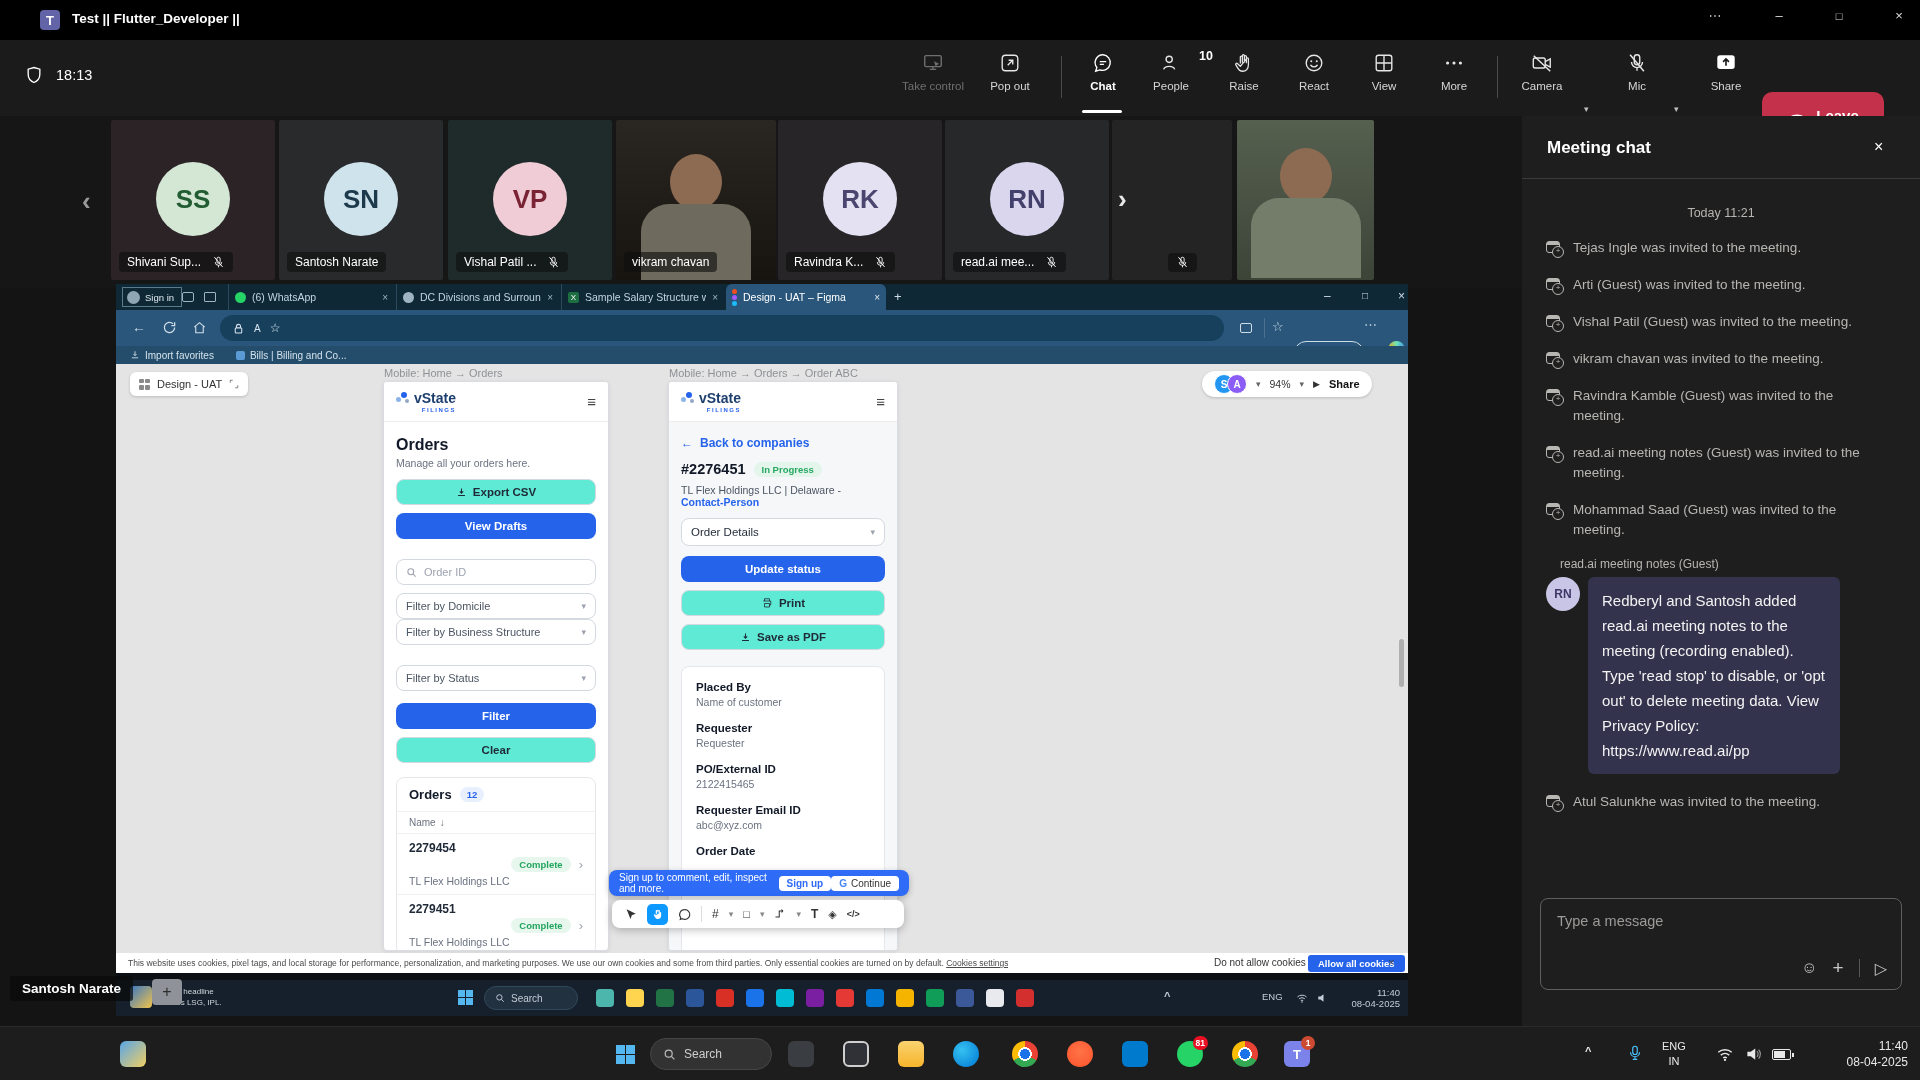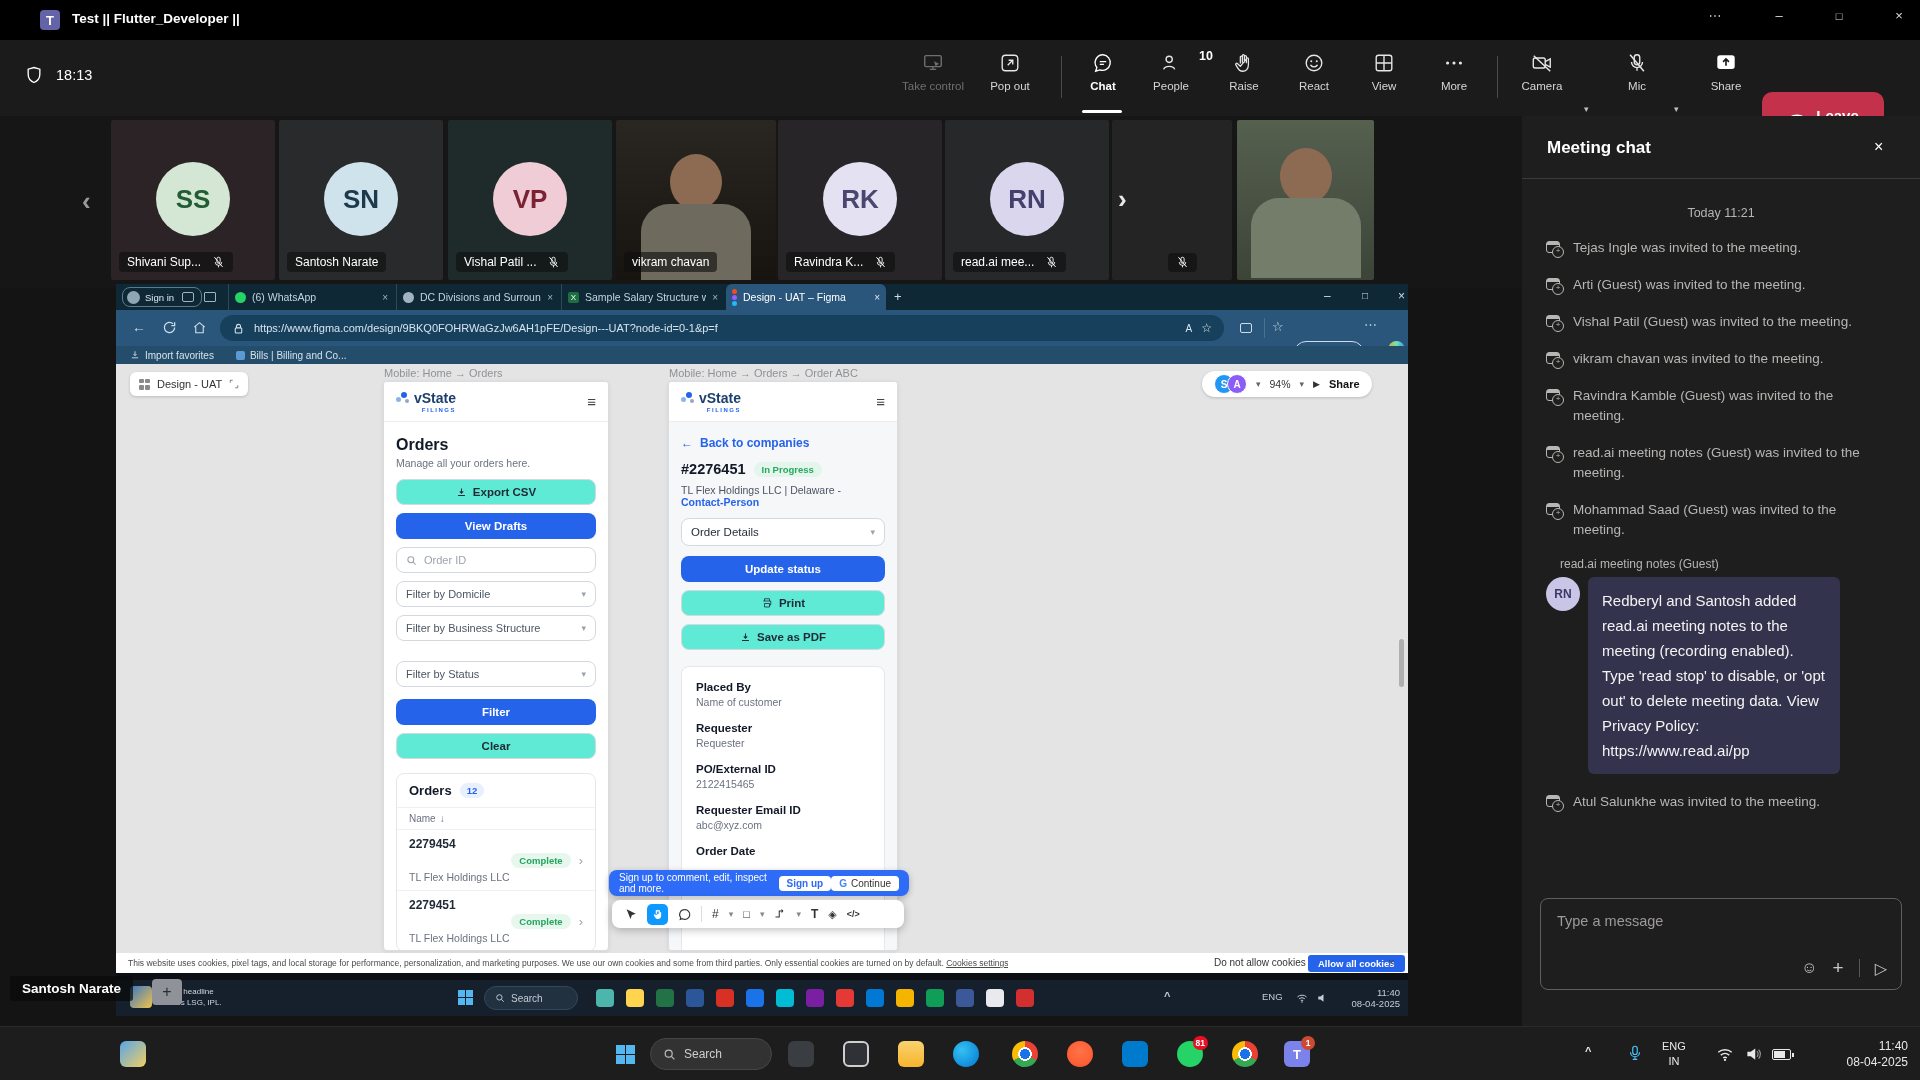--- a/index.html
+++ b/index.html
@@ -29,21 +29,21 @@
   .stage{left:0;top:116px;width:1920px;height:172px;background:#161616;}
   .tile{top:4px;height:160px;border-radius:2px;overflow:hidden;}
   .avatar{position:absolute;left:50%;top:42px;transform:translateX(-50%);width:74px;height:74px;border-radius:50%;display:flex;align-items:center;justify-content:center;font-size:26px;font-weight:bold;}
   .namepill{position:absolute;left:8px;bottom:8px;background:rgba(15,15,15,.62);border-radius:4px;padding:3px 8px;display:flex;align-items:center;gap:11px;color:#fff;font-size:12px;}
   .ph-head{position:absolute;left:50%;top:34px;transform:translateX(-50%);width:52px;height:56px;border-radius:50%;background:#8d6b52;}
   .ph-body{position:absolute;left:50%;top:84px;transform:translateX(-50%);width:110px;height:80px;border-radius:28px 28px 0 0;}
   .strip-arrow{color:#e8e8e8;font-size:26px;font-weight:bold;}
   
   .share{left:116px;top:284px;width:1292px;height:732px;background:#0c0f14;}
   .tabstrip{left:0;top:0;width:1292px;height:26px;background:#0e2836;}
-  .profile-pill{left:6px;top:3px;height:20px;border:1px solid #5a7b8e;border-radius:8px;display:flex;align-items:center;gap:5px;padding:0 27px 0 4px;color:#dfe8ee;font-size:9.5px;}
+  .profile-pill{left:6px;top:3px;height:20px;border:1px solid #5a7b8e;border-radius:0;display:flex;align-items:center;gap:5px;padding:0 7px 0 4px;color:#dfe8ee;font-size:9.5px;}
   .pav{width:13px;height:13px;border-radius:50%;background:#8fa7b5;}
   .tsq{top:8px;width:12px;height:10px;border:1.2px solid #9db4c2;border-radius:2px;}
   .btab{top:0;height:26px;display:flex;align-items:center;gap:6px;padding:0 6px;color:#c2d4e0;font-size:10.5px;border-left:1px solid #2c4a5c;}
   .btab.active{background:#29567a;color:#fff;border-left:none;border-radius:6px 6px 0 0;}
   .btab .ttl{overflow:hidden;white-space:nowrap;flex:1;}
   .tclose{font-size:10px;color:#9db4c2;}
   .addrbar{left:0;top:26px;width:1292px;height:36px;background:#29567a;}
   .navg{top:9px;color:#cfdde8;font-size:14px;}
   .urlpill{left:104px;top:5px;width:1004px;height:26px;background:#16405c;border-radius:13px;display:flex;align-items:center;color:#d7e4ee;font-size:11px;padding:0 12px;gap:9px;}
   .favbar{left:0;top:62px;width:1292px;height:18px;background:#244d6b;display:flex;align-items:center;gap:22px;padding-left:14px;color:#d4e2ec;font-size:10px;}
@@ -371,21 +371,20 @@
           <path d="M13.5 8a5.5 5.5 0 11-1.7-4M13.5 2.5V6H10" fill="none" stroke="#cfdde8" stroke-width="1.4"></path>
         </svg>
       <svg class="abs" style="left:76px;top:10px" width="15" height="15" viewBox="0 0 20 20">
           <path d="M3 9.5l7-6 7 6M5 8.5V17h10V8.5" fill="none" stroke="#cfdde8" stroke-width="1.5"></path>
         </svg>
       <div class="abs urlpill">
         <svg width="13" height="13" viewBox="0 0 16 16">
             <rect x="4" y="7.2" width="8" height="6.3" rx="1.2" fill="none" stroke="#d7e4ee" stroke-width="1.3"></rect>
             <path d="M5.5 7.2V5.4a2.5 2.5 0 015 0v1.8" fill="none" stroke="#d7e4ee" stroke-width="1.3"></path>
           </svg>
-        <span class="ell" style="flex:1">https://www.figma.com/design/9BKQ0FOHRWaGzJw6AH1pFE/Design---UAT?node-id=0-1&amp;p=f</span>
         <span style="font-size:10px">A</span>
         <span style="font-size:12px">☆</span>
       </div>
       <div class="abs tsq" style="left:1124px;top:13px;border-color:#cfdde8"></div>
       <div class="abs" style="left:1148px;top:8px;width:1px;height:20px;background:#4a7290"></div>
       <div class="abs" style="left:1156px;top:9px;color:#cfdde8;font-size:13px">☆</div>
       <div class="abs updbtn">
         <span>Update</span>
         <span class="upddot"></span>
       </div>
@@ -451,32 +450,32 @@
           <div style="font-size:10.5px;color:#6b7280;margin-top:3px">Manage all your orders here.</div>
           <div class="btn btn-line" style="margin-top:10px">
             <svg width="11" height="11" viewBox="0 0 16 16">
                 <path d="M8 2v7M5.5 6.5L8 9l2.5-2.5M3 12.5h10" fill="none" stroke="#1f2937" stroke-width="1.5"></path>
               </svg>
             <span>Export CSV</span>
           </div>
           <div class="btn btn-blue" style="margin-top:8px">
               <span>View Drafts</span>
             </div>
-          <div class="inp" style="margin-top:8px">
+          <div class="inp" style="margin-top:20px">
             <svg width="11" height="11" viewBox="0 0 16 16">
                 <circle cx="7" cy="7" r="4.3" fill="none" stroke="#9ca3af" stroke-width="1.5"></circle>
                 <path d="M10.3 10.3L14 14" stroke="#9ca3af" stroke-width="1.5"></path>
               </svg>
             <span>Order ID</span>
           </div>
           <div class="sel" style="margin-top:8px">
               <span>Filter by Domicile</span>
               <span class="chev" style="color:#9ca3af">▾</span>
             </div>
-          <div class="sel" style="margin-top:8px">
+          <div class="sel" style="">
               <span>Filter by Business Structure</span>
               <span class="chev" style="color:#9ca3af">▾</span>
             </div>
           <div class="sel" style="margin-top:20px">
               <span>Filter by Status</span>
               <span class="chev" style="color:#9ca3af">▾</span>
             </div>
           <div class="btn btn-blue" style="margin-top:12px">
               <span>Filter</span>
             </div>

